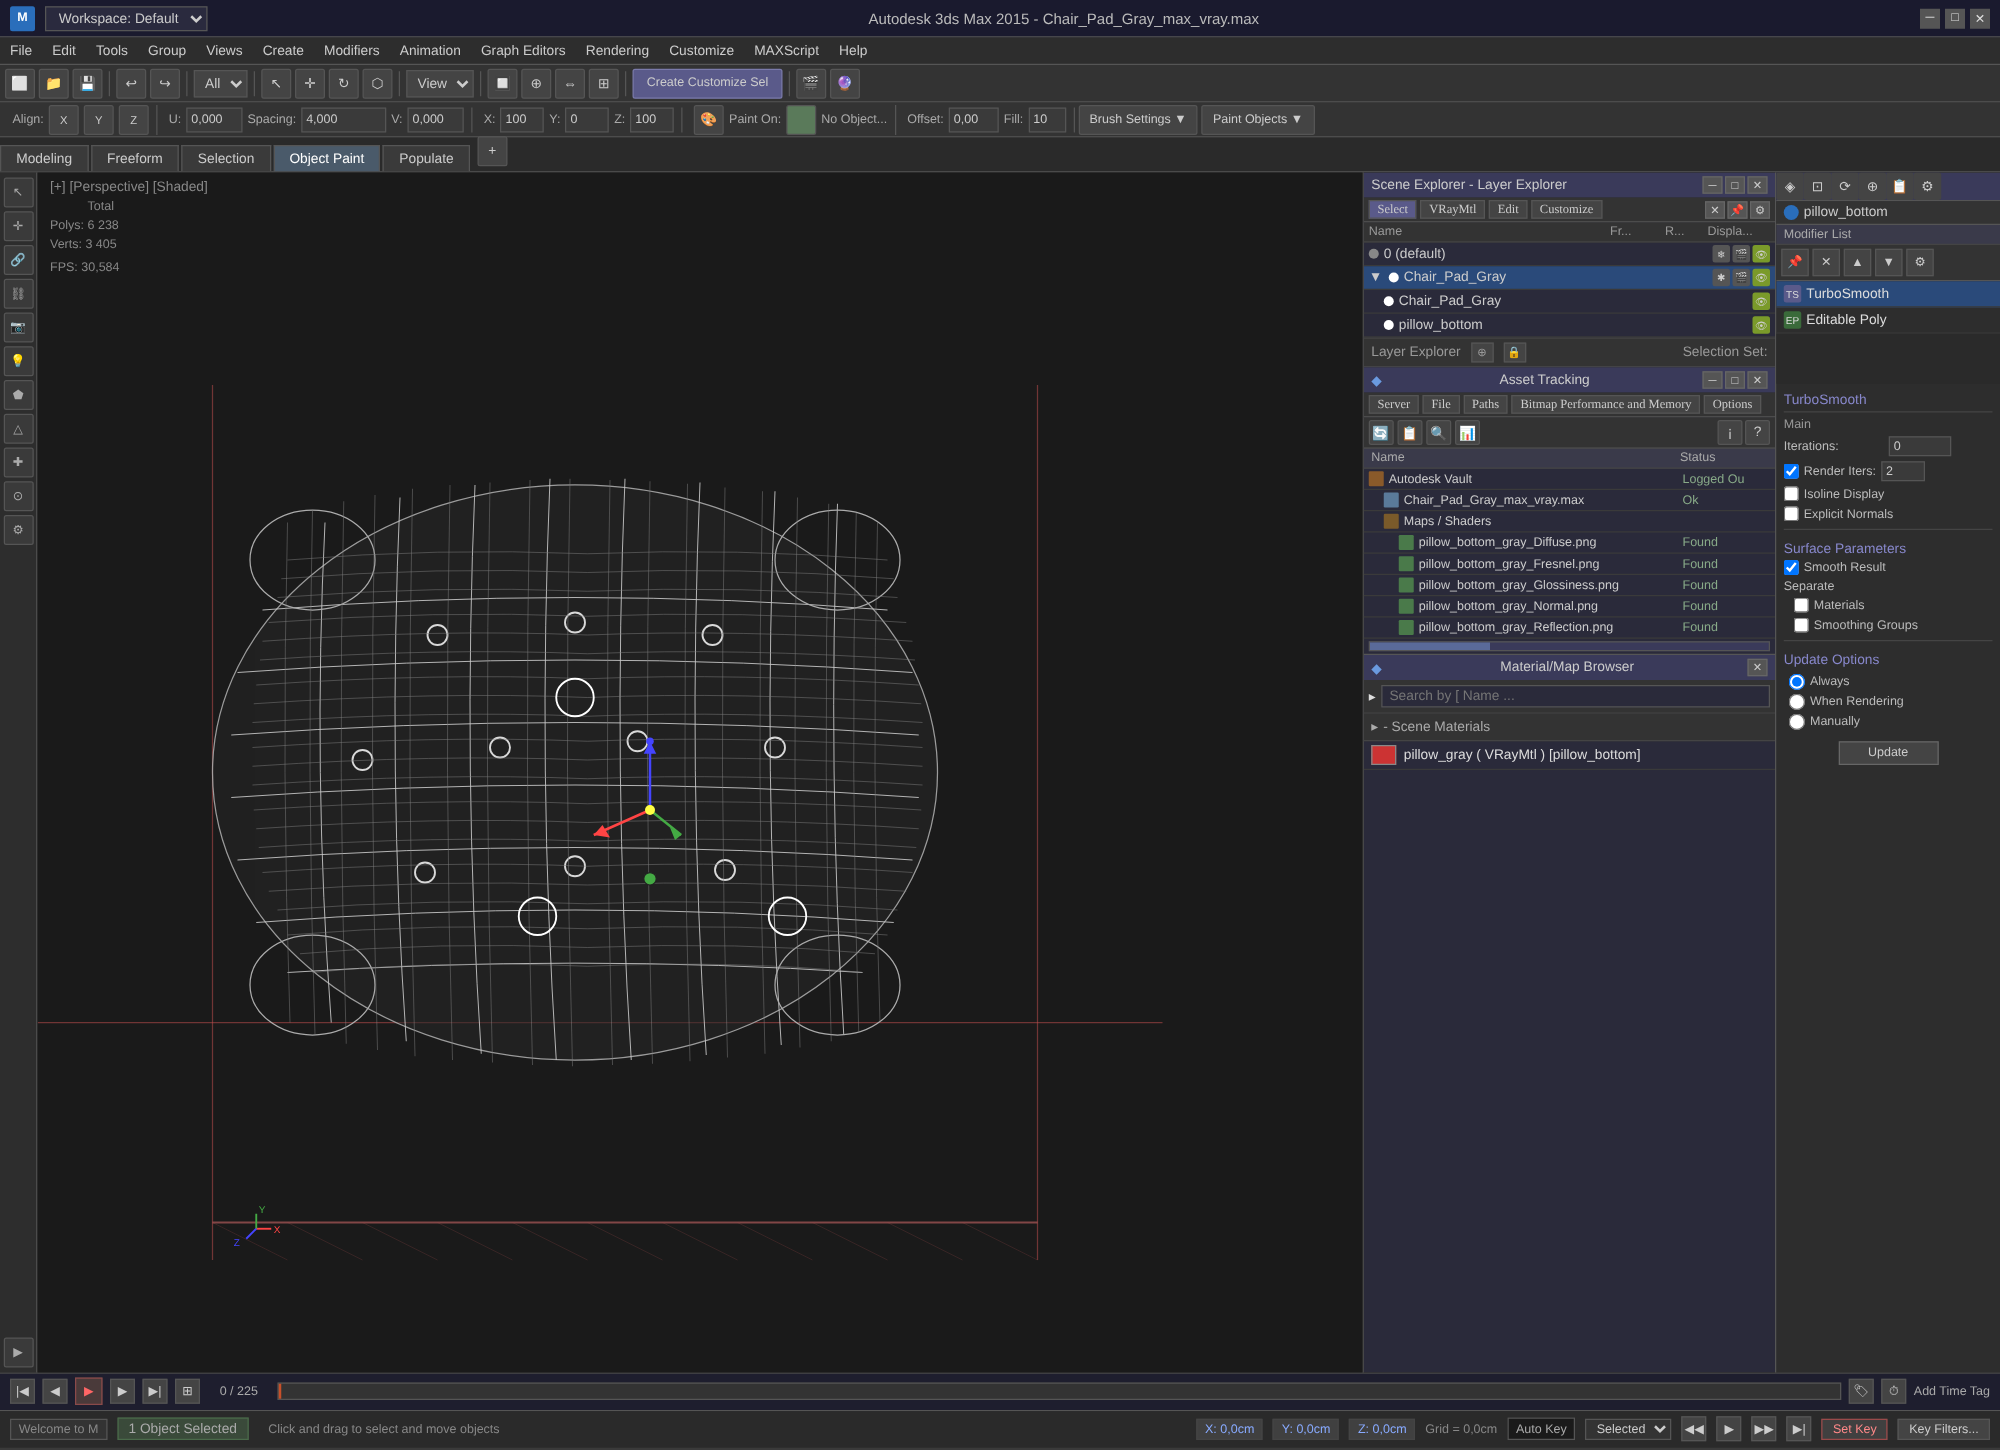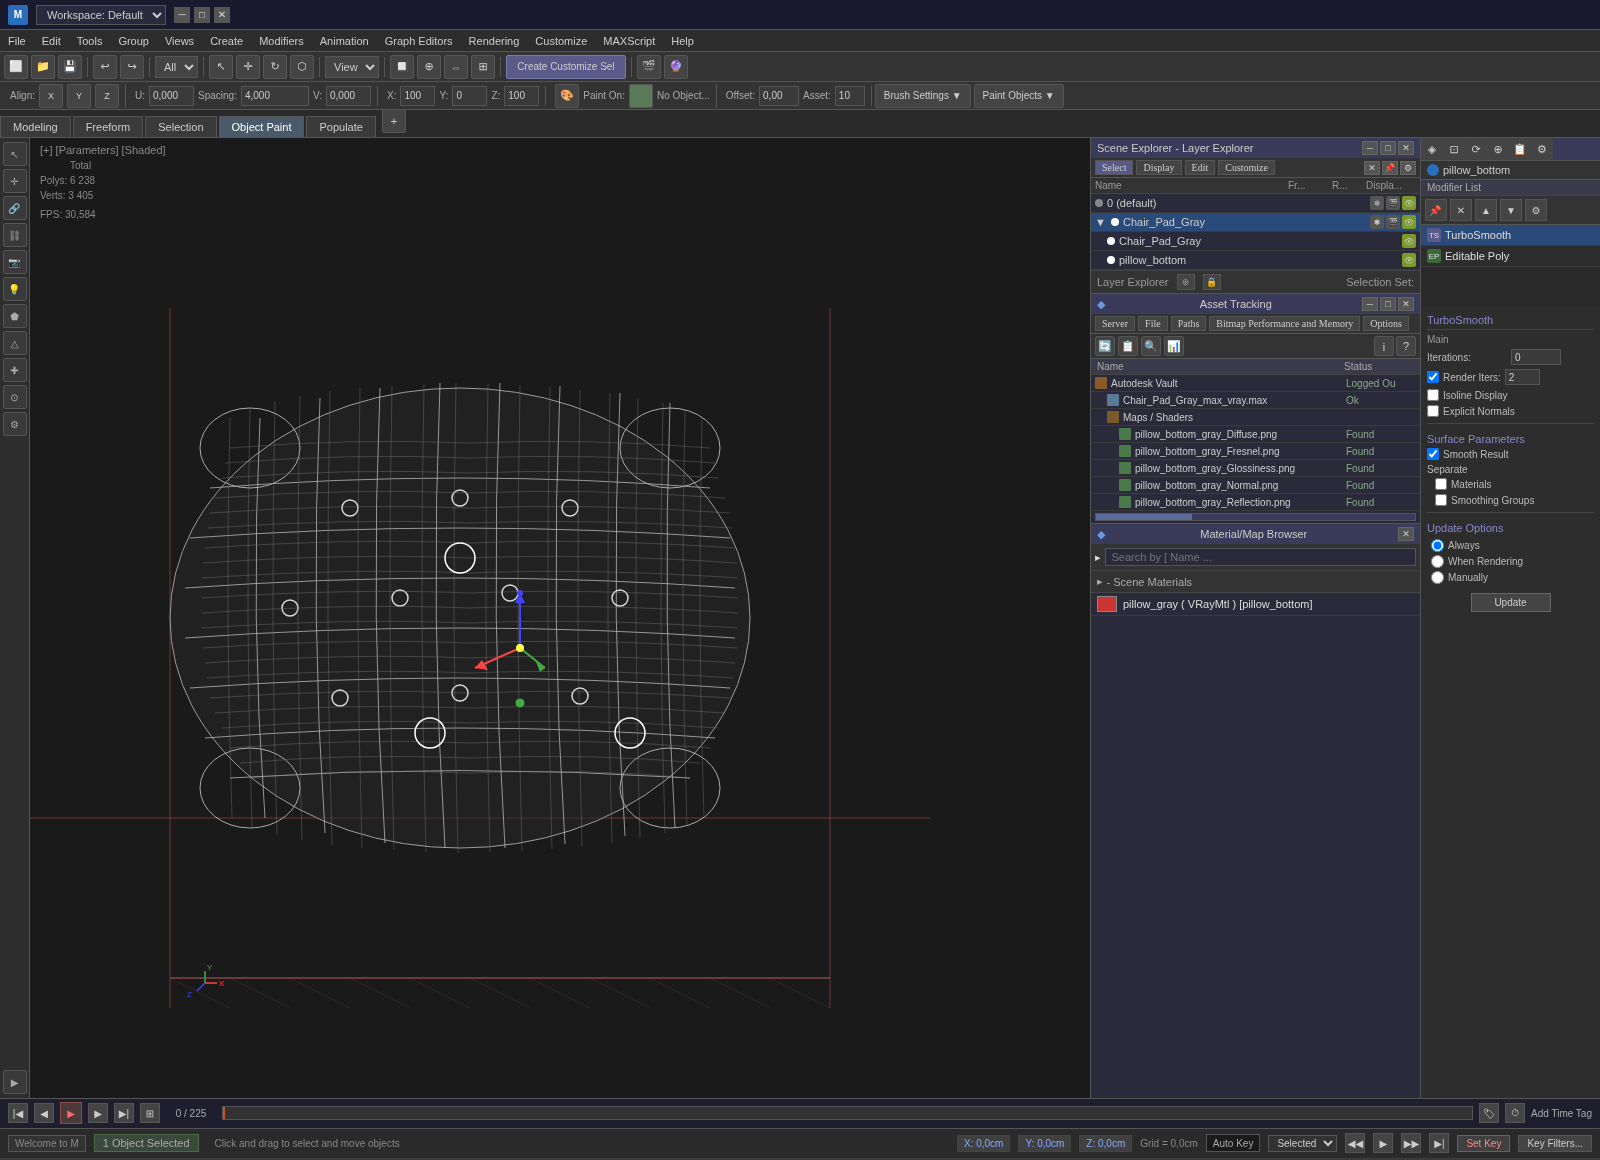--- a/index.html
+++ b/index.html
@@ -629,20 +629,21 @@
     }
   </style>
 </head>
 <body>
 
 <div id="title-bar">
   <div class="app-icon">M</div>
   <select class="workspace-dropdown">
     <option>Workspace: Default</option>
   </select>
+  <span class="title-text">Autodesk 3ds Max 2015 - Chair_Pad_Gray_max_vray.max</span>
   <div class="window-controls">
     <span>─</span>
     <span>□</span>
     <span>✕</span>
   </div>
 </div>
 
 <div id="menu-bar">
   <span class="menu-item">File</span>
   <span class="menu-item">Edit</span>
@@ -716,21 +717,21 @@
   </div>
   <div class="paint-section">
     <div class="tb-btn">🎨</div>
     <span style="color:#aaa;font-size:10px;">Paint On:</span>
     <div class="tb-btn" style="background:#5a7a5a;"></div>
     <span style="color:#aaa;font-size:10px;cursor:pointer;">No Object...</span>
   </div>
   <div class="paint-section">
     <span style="color:#aaa;font-size:10px;">Offset:</span>
     <input class="tb-input" value="0,00" style="width: 40px;">
-    <span style="color:#aaa;font-size:10px;">Asset:</span>
+    <span style="color:#aaa;font-size:10px;">Fill:</span>
     <input class="tb-input" value="10" style="width: 30px;">
   </div>
   <div class="tb-btn" style="width:auto;padding:0 8px;font-size:10px;">Brush Settings ▼</div>
   <div class="tb-btn" style="width:auto;padding:0 8px;font-size:10px;">Paint Objects ▼</div>
 </div>
 
 <div id="tab-bar">
   <div class="tab">Modeling</div>
   <div class="tab">Freeform</div>
   <div class="tab">Selection</div>
@@ -750,21 +751,21 @@
     <div class="side-btn">💡</div>
     <div class="side-btn">⬟</div>
     <div class="side-btn">△</div>
     <div class="side-btn">✚</div>
     <div class="side-btn">⊙</div>
     <div class="side-btn">⚙</div>
     <div class="side-btn" style="margin-top:auto;">▶</div>
   </div>
 
   <div id="viewport">
-    <div id="viewport-label">[+] [Parameters] [Shaded]</div>
+    <div id="viewport-label">[+] [Perspective] [Shaded]</div>
     <div id="viewport-stats">
       <div style="margin-left:30px;">Total</div>
       <div><span>Polys:</span> <span>6 238</span></div>
       <div><span>Verts:</span> <span>3 405</span></div>
       <div style="margin-top:4px;"><span>FPS:</span> <span>30,584</span></div>
     </div>
 
     <svg id="wireframe-canvas" xmlns="http://www.w3.org/2000/svg">
 
       <rect width="100%" height="100%" fill="#1a1a1a"></rect>
@@ -914,21 +915,21 @@
       <div class="panel-title-bar">
         <span>Scene Explorer - Layer Explorer</span>
         <div class="panel-controls">
           <span class="panel-btn">─</span>
           <span class="panel-btn">□</span>
           <span class="panel-btn">✕</span>
         </div>
       </div>
       <div class="panel-toolbar">
         <span class="panel-toolbar-btn active">Select</span>
-        <span class="panel-toolbar-btn">Display</span>
+        <span class="panel-toolbar-btn">VRayMtl</span>
         <span class="panel-toolbar-btn">Edit</span>
         <span class="panel-toolbar-btn">Customize</span>
         <div style="margin-left:auto;display:flex;gap:2px;">
           <span class="panel-btn">✕</span>
           <span class="panel-btn">📌</span>
           <span class="panel-btn">⚙</span>
         </div>
       </div>
       <div class="layer-header">
         <span style="flex:1;">Name</span>

